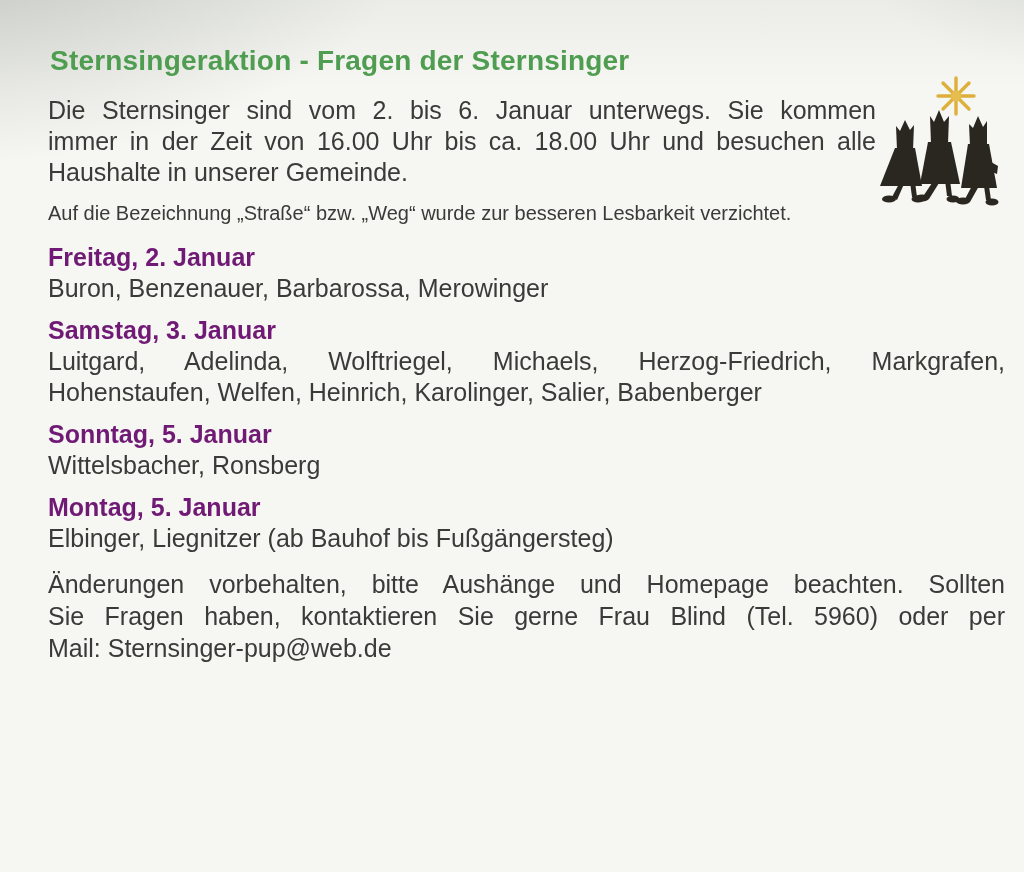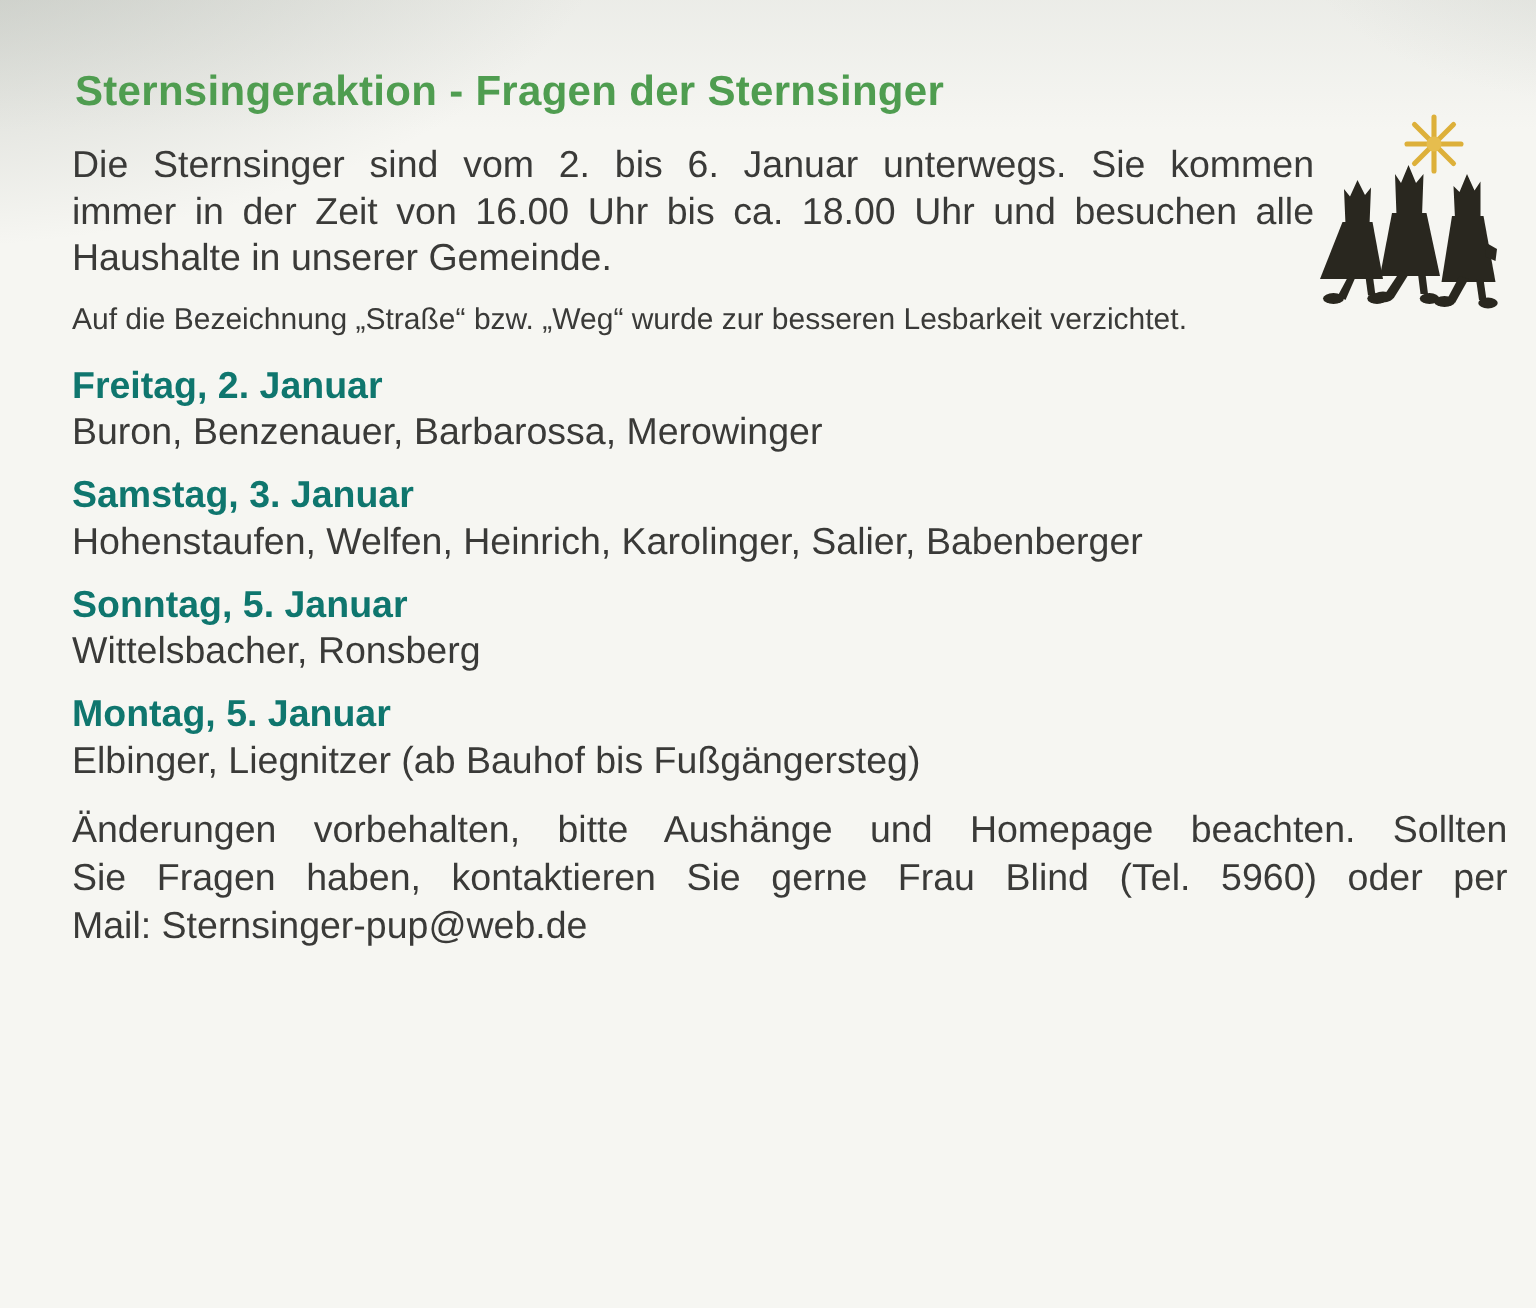--- a/index.html
+++ b/index.html
@@ -18,21 +18,21 @@
 
   h1.title {
     font-size: 28px; line-height: 34px; font-weight: bold;
     margin: 0 0 17px 2px; letter-spacing: 0.2px;
   }
 
   .intro { font-size: 25px; line-height: 30px; width: 828px; margin: 0 0 13px 0; }
   .note  { font-size: 20px; line-height: 24px; margin: 0 0 17px 0; }
 
   .day-section { margin: 0 0 11px 0; }
-  .day-section h2 { font-size: 25px; line-height: 31px; margin: 0; font-weight: bold; color: #0f766e; }
+  .day-section h2 { font-size: 25px; line-height: 31px; margin: 0; font-weight: bold; color: #701a75; }
   .line { font-size: 25px; line-height: 31px; }
   .just { text-align: justify; text-align-last: justify; }
 
   .footer { margin-top: 14px; }
   .footer .line { line-height: 32px; }
 
   .kings-wrap { position: absolute; top: 70px; right: 6px; width: 142px; height: 137px; }
   svg { display: block; }
 </style>
 </head>
@@ -91,20 +91,21 @@
 
   <p class="note">Auf die Bezeichnung „Straße“ bzw. „Weg“ wurde zur besseren Lesbarkeit verzichtet.</p>
 
   <section class="day-section">
     <h2>Freitag, 2. Januar</h2>
     <div class="line">Buron, Benzenauer, Barbarossa, Merowinger</div>
   </section>
 
   <section class="day-section">
     <h2>Samstag, 3. Januar</h2>
+    <div class="line just">Luitgard, Adelinda, Wolftriegel, Michaels, Herzog-Friedrich, Markgrafen,</div>
     <div class="line">Hohenstaufen, Welfen, Heinrich, Karolinger, Salier, Babenberger</div>
   </section>
 
   <section class="day-section">
     <h2>Sonntag, 5. Januar</h2>
     <div class="line">Wittelsbacher, Ronsberg</div>
   </section>
 
   <section class="day-section">
     <h2>Montag, 5. Januar</h2>

